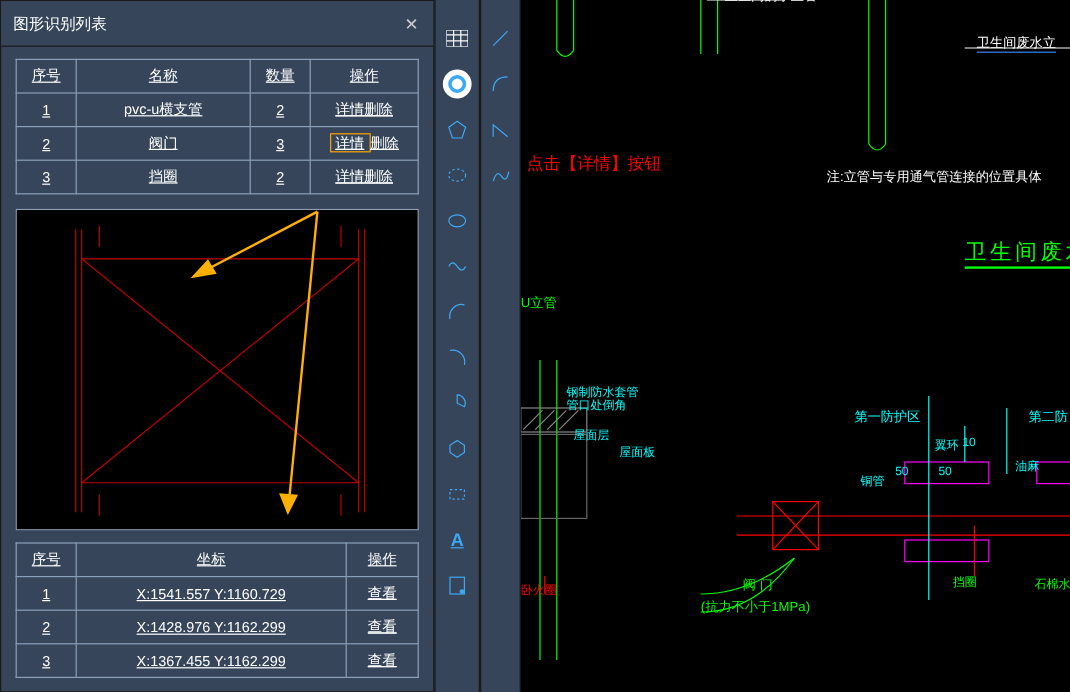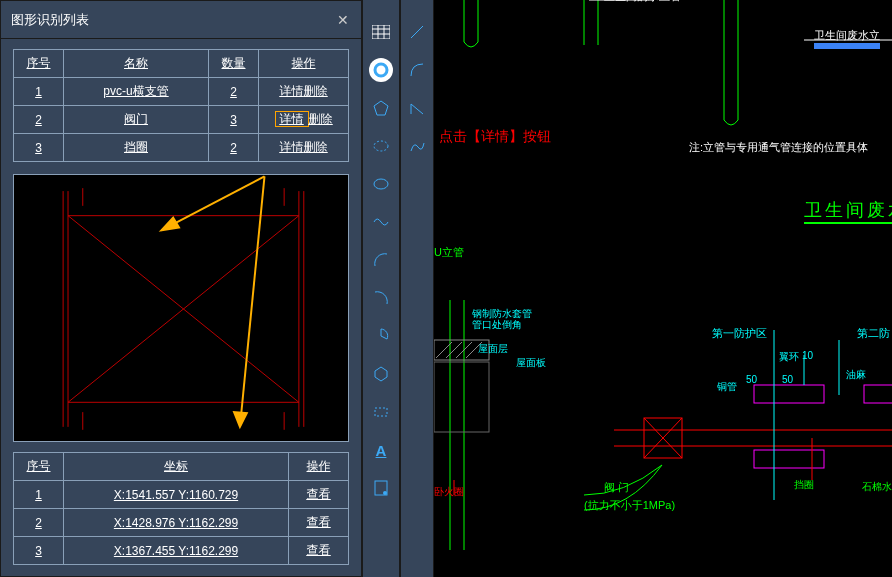--- a/index.html
+++ b/index.html
@@ -88,25 +88,25 @@
     overflow: hidden;
   }
   .annotation {
     position: absolute;
     color: #fa0000;
     font-size: 14px;
     font-weight: normal;
   }
   .cad-text { position:absolute; font-size:11px; white-space:nowrap; }
   .cad-text.green { color:#0f0; }
-  .cad-text.cyan { color:#0ff; }
+  .cad-text.cyan { color:#0ff;margin-top:14px; }
   .cad-text.white { color:#fff; }
   .cad-text.red { color:#f00; }
   .underline-green { border-bottom:2px solid #0f0; }
-  .underline-white { border-bottom:6px solid #3b82f6; }
+  .underline-white { border-bottom:1px solid #3b82f6; }
 </style>
 </head>
 <body>
 
 <div class="left-panel">
   <div class="panel-titlebar">
     <span class="panel-title">图形识别列表</span>
     <span class="close-x">✕</span>
   </div>
 
@@ -387,17 +387,17 @@
   <span class="cad-text cyan" style="left:82px;top:356px;font-size:10px">屋面板</span>
   <span class="cad-text cyan" style="left:278px;top:326px">第一防护区</span>
   <span class="cad-text cyan" style="left:423px;top:326px">第二防</span>
   <span class="cad-text cyan" style="left:345px;top:350px;font-size:10px">翼环</span>
   <span class="cad-text cyan" style="left:283px;top:380px;font-size:10px">铜管</span>
   <span class="cad-text cyan" style="left:412px;top:368px;font-size:10px">油麻</span>
   <span class="cad-text cyan" style="left:312px;top:374px;font-size:10px">50</span>
   <span class="cad-text cyan" style="left:348px;top:374px;font-size:10px">50</span>
   <span class="cad-text cyan" style="left:368px;top:350px;font-size:10px">10</span>
   <span class="cad-text red" style="left:0px;top:485px;font-size:10px">卧火圈</span>
-  <span class="cad-text green" style="left:170px;top:480px">阀 门</span>
+  <span class="cad-text green" style="left:185px;top:480px">阀 门</span>
   <span class="cad-text green" style="left:150px;top:498px">(抗力不小于1MPa)</span>
   <span class="cad-text green" style="left:360px;top:478px;font-size:10px">挡圈</span>
   <span class="cad-text green" style="left:428px;top:480px;font-size:10px">石棉水</span>
 </div>
 
 </body></html>

